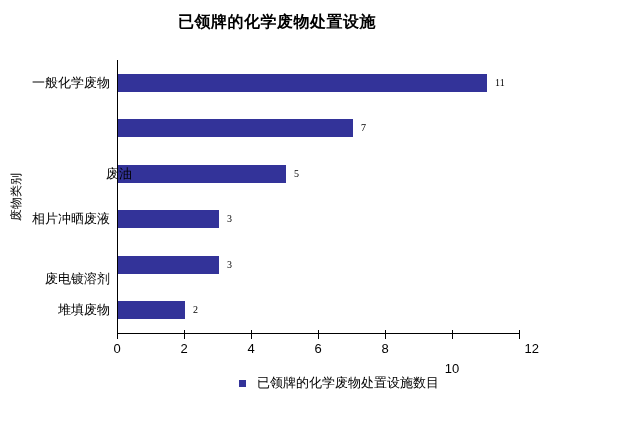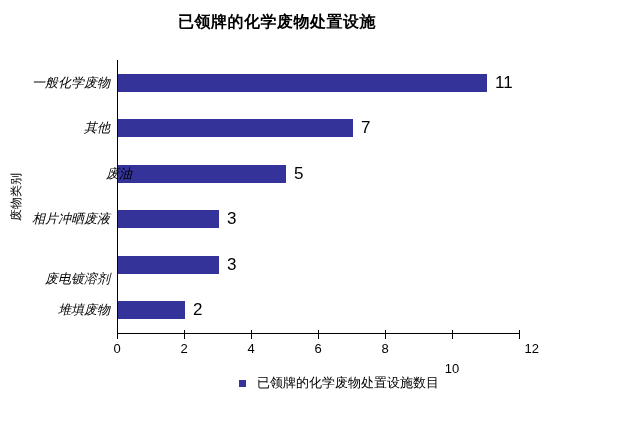--- a/index.html
+++ b/index.html
@@ -35,30 +35,30 @@
     position: absolute;
     left: 117px; top: 60px;
     width: 403px; height: 274px;
     border-left: 1px solid #000000;
     border-bottom: 1px solid #000000;
   }
   .bar { position: absolute; }
   .bar-value-label {
     position: absolute;
     height: 18px; line-height: 18px;
-    font-size: 17px;
+    font-size: 10px;
     white-space: nowrap;
+    font-family: Liberation Serif, serif;
   }
   .category-label {
     position: absolute;
     height: 18px; line-height: 18px;
     font-size: 13px;
     text-align: right;
     white-space: nowrap;
-    font-style: italic;
   }
   .x-tick { position: absolute; width: 1px; height: 9px; background: #000000; }
   .x-tick-label {
     position: absolute;
     width: 40px;
     text-align: center;
     font-size: 13px;
   }
   .legend {
     position: absolute;
@@ -83,21 +83,20 @@
 
   <div class="legend">
     <span class="legend-swatch" style="background: rgb(51, 51, 153);"></span>
     <span class="legend-label">已领牌的化学废物处置设施数目</span>
   </div>
 <div class="bar" style="left: 118px; top: 74px; width: 369px; height: 18px; background: rgb(51, 51, 153);"></div>
     <div class="bar-value-label" style="left: 495px; top: 74px;">11</div>
     <div class="category-label" style="left: 0px; width: 110px; top: 74px;">一般化学废物</div>
     <div class="bar" style="left: 118px; top: 119px; width: 235px; height: 18px; background: rgb(51, 51, 153);"></div>
     <div class="bar-value-label" style="left: 361px; top: 119px;">7</div>
-    <div class="category-label" style="left: 0px; width: 110px; top: 119px;">其他</div>
     <div class="bar" style="left: 118px; top: 165px; width: 168px; height: 18px; background: rgb(51, 51, 153);"></div>
     <div class="bar-value-label" style="left: 294px; top: 165px;">5</div>
     <div class="category-label" style="left: 4px; width: 110px; top: 165px; margin-left: 18px;">废油</div>
     <div class="bar" style="left: 118px; top: 210px; width: 101px; height: 18px; background: rgb(51, 51, 153);"></div>
     <div class="bar-value-label" style="left: 227px; top: 210px;">3</div>
     <div class="category-label" style="left: 0px; width: 110px; top: 210px;">相片冲晒废液</div>
     <div class="bar" style="left: 118px; top: 256px; width: 101px; height: 18px; background: rgb(51, 51, 153);"></div>
     <div class="bar-value-label" style="left: 227px; top: 256px;">3</div>
     <div class="category-label" style="left: 0px; width: 110px; top: 256px; margin-top: 14px;">废电镀溶剂</div>
     <div class="bar" style="left: 118px; top: 301px; width: 67px; height: 18px; background: rgb(51, 51, 153);"></div>

